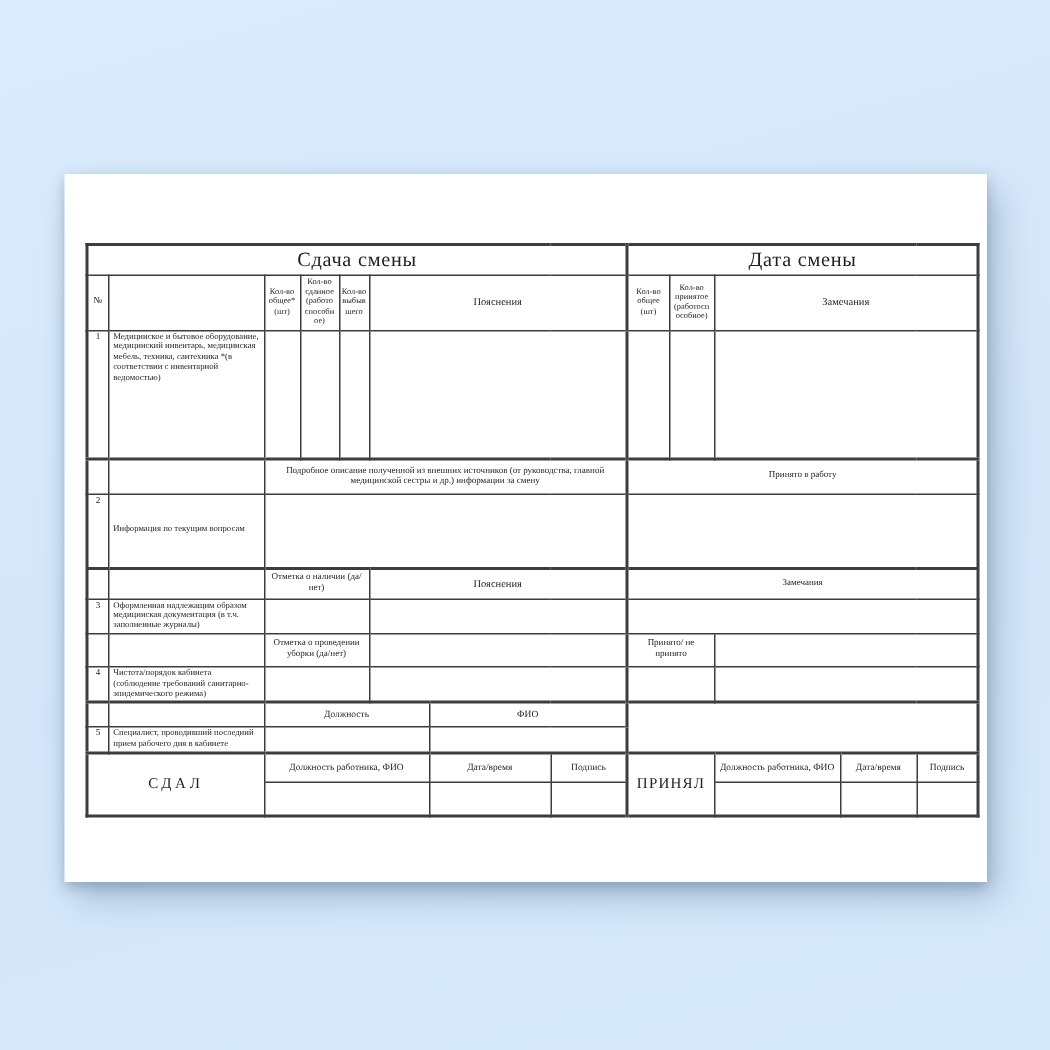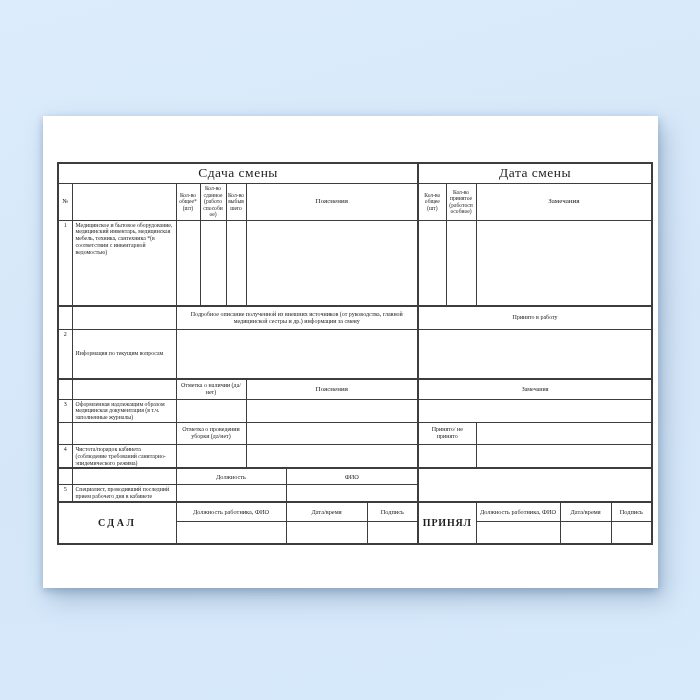--- a/index.html
+++ b/index.html
@@ -38,21 +38,21 @@
     word-wrap: break-word;
   }
   .title-cell { font-size: 13.5px; letter-spacing: 0.5px; padding: 0; }
   tr.sep td { border-top-width: 2px; }
   .secR { border-right-width: 2px; margin-left: 28px; }
   .hsm { font-size: 5.6px; line-height: 1.15; padding: 1px 1px; }
   .hmd { font-size: 7px; text-align: center; }
   .lbl { text-align: left; vertical-align: top; padding: 1px 2px 1px 3px; font-size: 5.8px; }
   .numc { vertical-align: top; font-size: 6px; }
   .mid { vertical-align: middle; }
-  .sign { font-size: 10px; font-weight: bold; letter-spacing: 2.5px; }
+  .sign { font-size: 10px; font-weight: normal; letter-spacing: 2.5px; }
   .sign2 { letter-spacing: 0.8px; }
   .footh { font-size: 6.3px; }
 </style>
 </head>
 <body>
 
 <div class="paper">
   <table class="form">
     <colgroup>
       <col style="width:14px">

